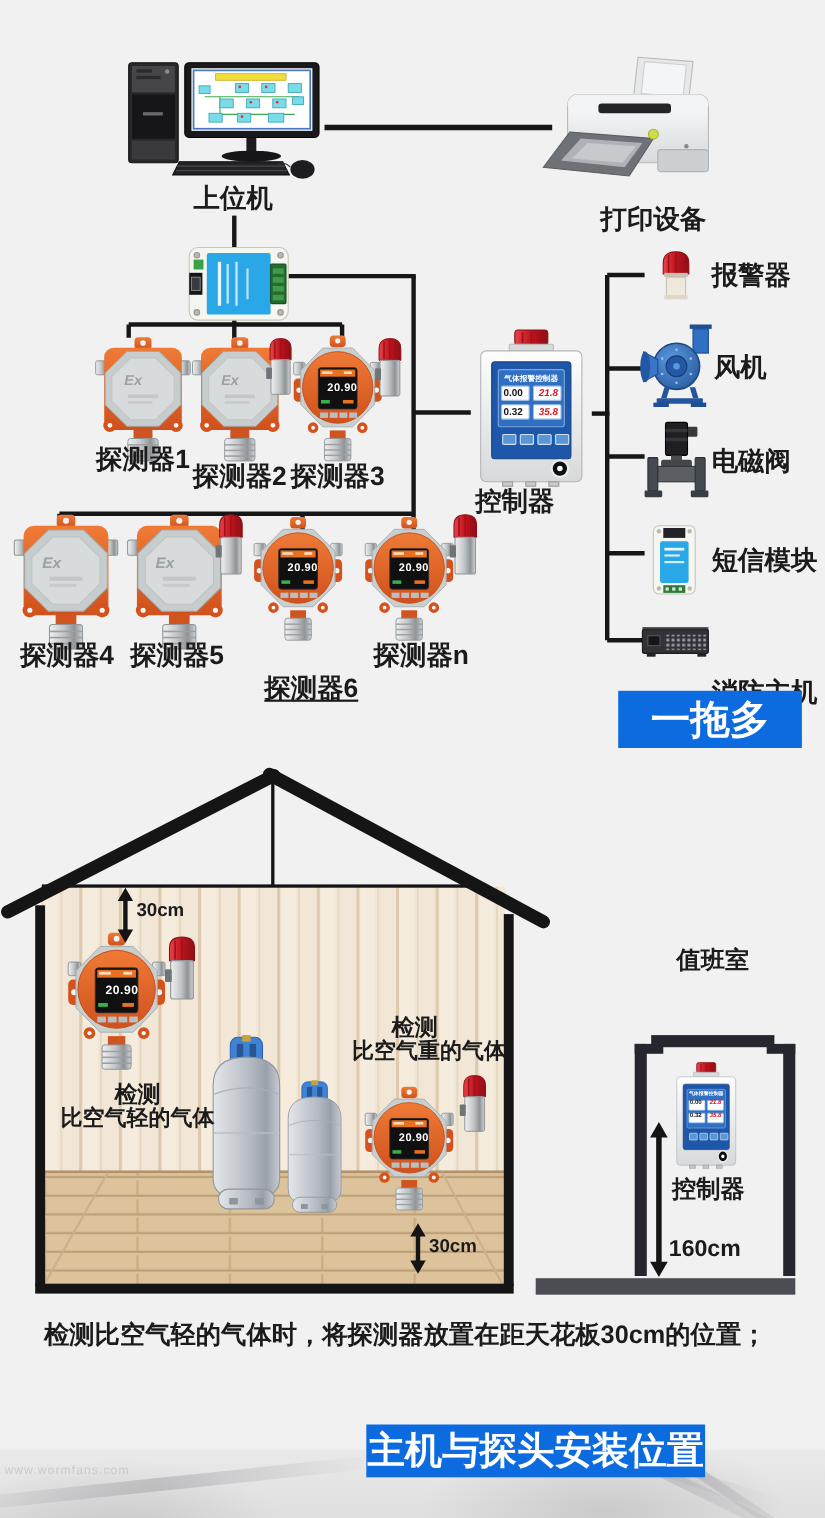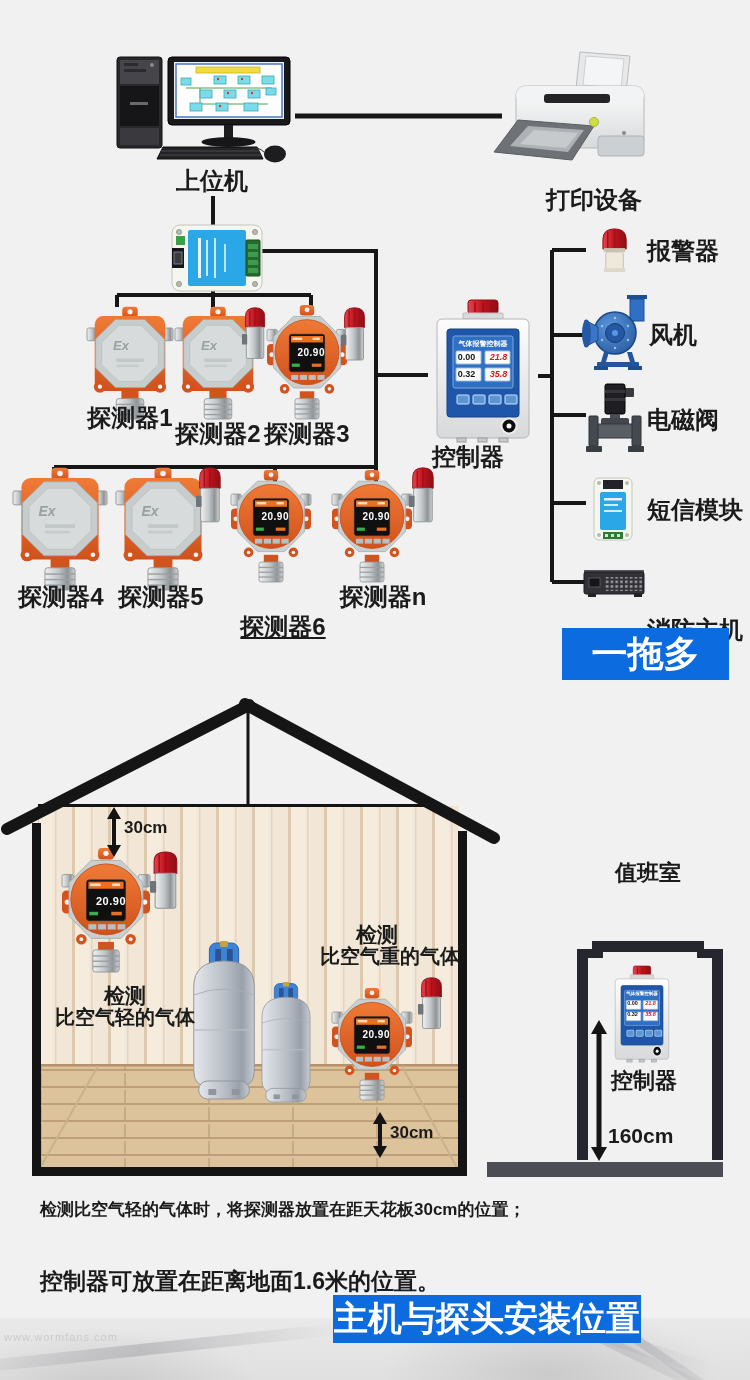--- a/index.html
+++ b/index.html
@@ -498,22 +498,21 @@
   <div class="lbl lbl-left" style="left:390px;top:1123px;font-size:17px;">30cm</div>
   <div class="lbl" style="left:65px;top:984px;width:120px;font-size:21px;">检测</div>
   <div class="lbl" style="left:50px;top:1006px;width:150px;font-size:20px;">比空气轻的气体</div>
   <div class="lbl" style="left:317px;top:923px;width:120px;font-size:21px;">检测</div>
   <div class="lbl" style="left:320px;top:945px;width:140px;font-size:20px;">比空气重的气体</div>
 
   <div class="lbl" style="left:583px;top:860px;width:130px;font-size:22px;">值班室</div>
   <div class="lbl" style="left:592px;top:1068px;width:104px;font-size:22px;">控制器</div>
   <div class="lbl lbl-left" style="left:608px;top:1124px;font-size:21px;">160cm</div>
 
-  <div class="lbl lbl-left" style="left:40px;top:1200px;font-size:17px;">检测比空气轻的气体时，将探测器放置在距天花板30cm的位置；</div>
-  <div class="lbl lbl-left" style="left:40px;top:1268px;font-size:23px;">控制器可放置在距离地面1.6米的位置。</div>
+  <div class="lbl lbl-left" style="left:40px;top:1200px;font-size:23px;">检测比空气轻的气体时，将探测器放置在距天花板30cm的位置；</div>
 
   <div id="photoband">
     <div class="blob" style="left:-40px;top:10px;width:300px;height:120px;"></div>
     <div class="blob" style="left:380px;top:-10px;width:340px;height:130px;"></div>
     <div class="streak" style="left:300px;top:-20px;width:420px;height:14px;transform:rotate(18deg);"></div>
     <div class="streak" style="left:380px;top:0px;width:380px;height:10px;transform:rotate(26deg);"></div>
     <div class="streak" style="left:460px;top:6px;width:320px;height:9px;transform:rotate(34deg);"></div>
     <div class="streak" style="left:-60px;top:26px;width:400px;height:12px;transform:rotate(-6deg);"></div>
   </div>
   <div class="wm" style="left:4px;top:1331px;font-size:11px;">www.wormfans.com</div>

